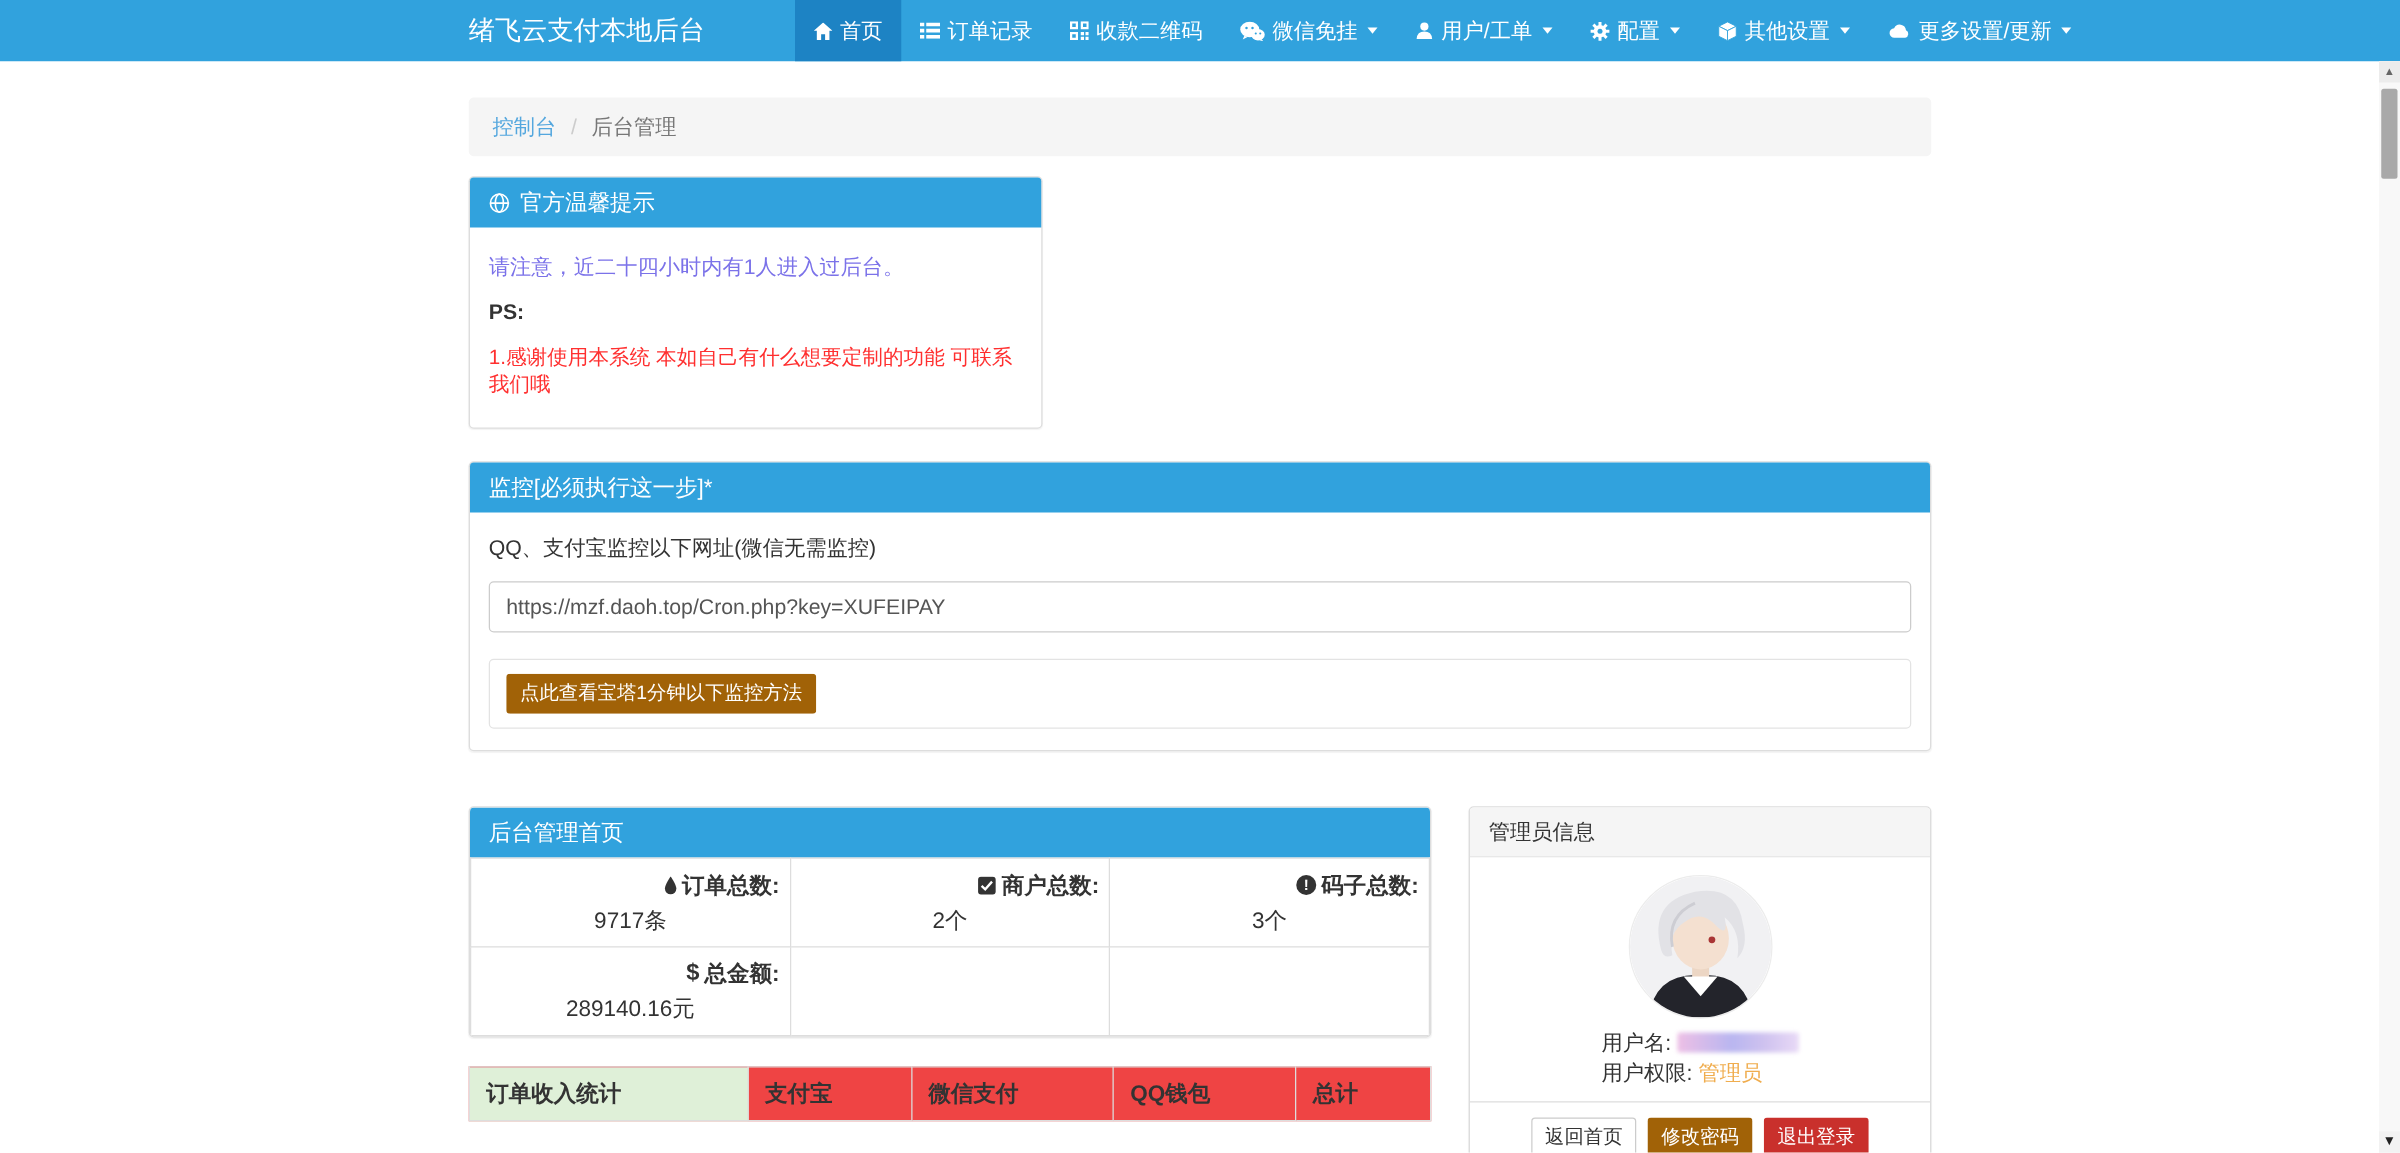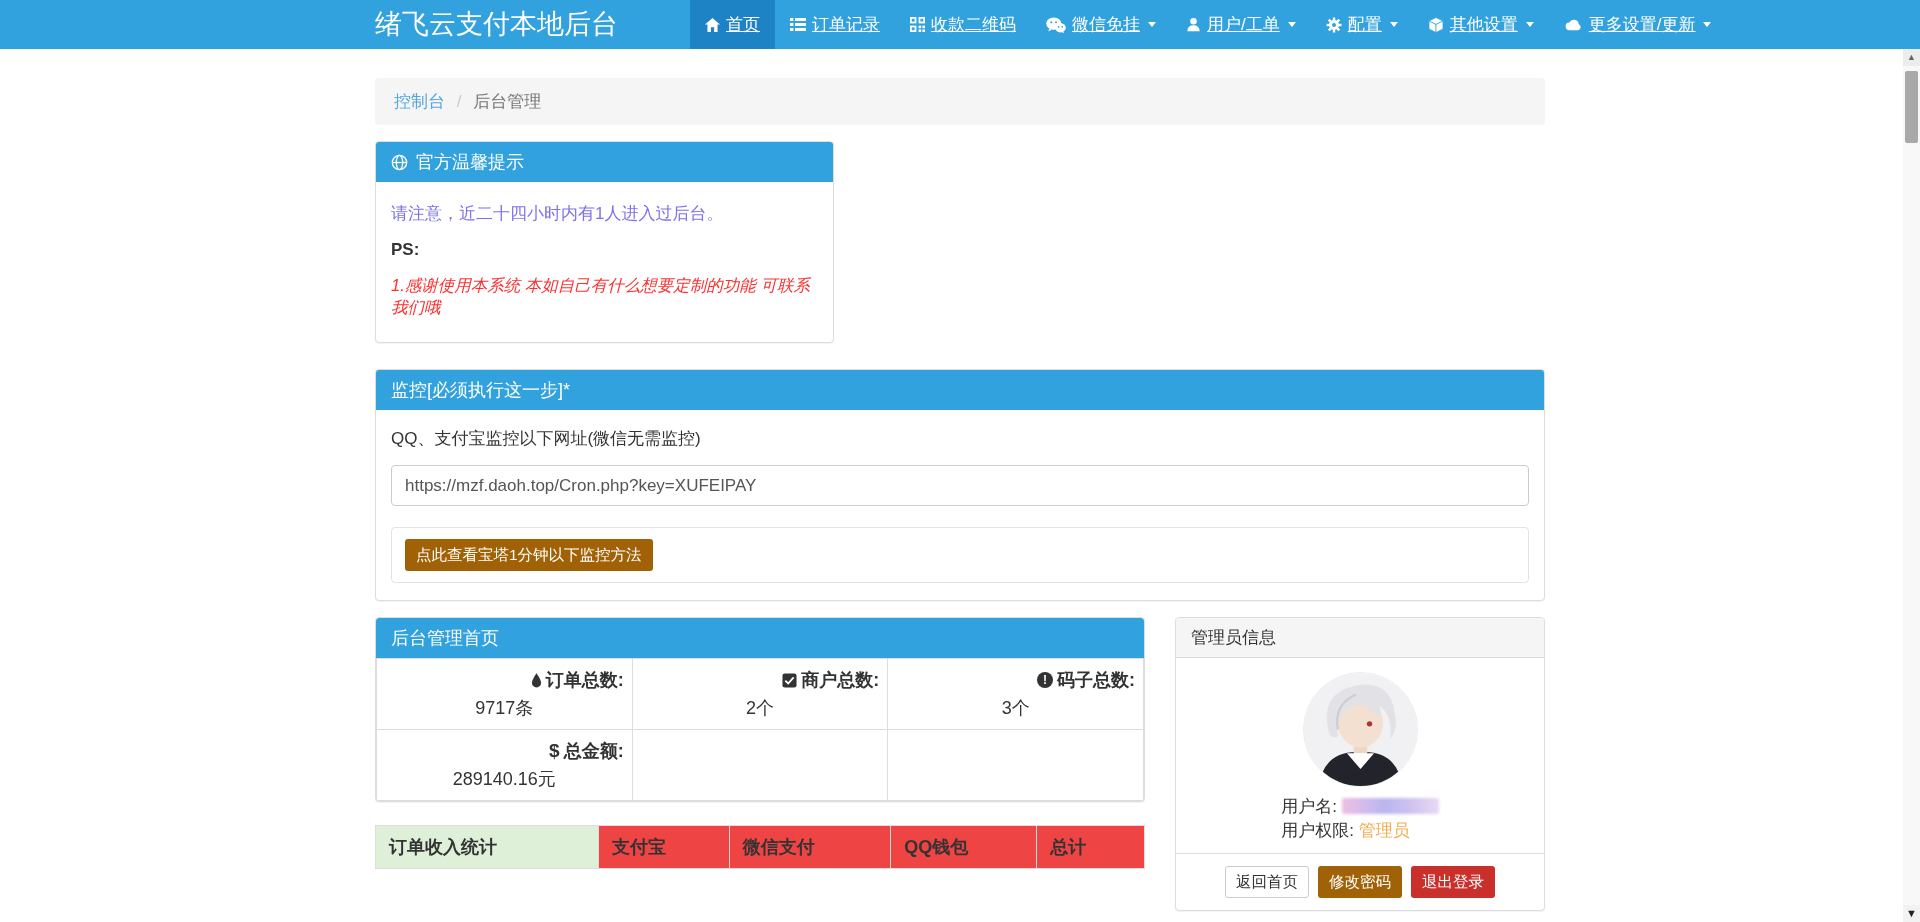--- a/index.html
+++ b/index.html
@@ -3,44 +3,44 @@
 <meta charset="utf-8">
 <style>
   html,body{margin:0;padding:0;}
   body{
     width:1920px;height:922px;overflow:hidden;background:#fff;color:#333;
     font-family:"Liberation Sans","DejaVu Sans",sans-serif;font-size:17px;
   }
   
   .navbar{height:49px;background:#31a2dd;}
   .nav-inner{width:1170px;margin:0 auto;height:100%;display:flex;align-items:stretch;}
-  .brand{color:#fff;font-size:27px;line-height:49px;margin-right:72px;white-space:nowrap;cursor:pointer;}
+  .brand{color:#fff;font-size:21px;line-height:49px;margin-right:72px;white-space:nowrap;cursor:pointer;}
   .nav-list{display:flex;list-style:none;margin:0;padding:0;}
-  .nav-item{display:flex;align-items:center;gap:6px;padding:0 15px;color:#fff;font-size:17px;cursor:pointer;white-space:nowrap;text-decoration:underline;}
+  .nav-item{display:flex;align-items:center;gap:6px;padding:0 15px;color:#fff;font-size:17px;cursor:pointer;white-space:nowrap;}
   .nav-item.active{background:#1d83c4;}
   .nav-icon{display:inline-flex;align-items:center;}
   .caret{width:0;height:0;border-left:4.5px solid transparent;border-right:4.5px solid transparent;border-top:5px solid #fff;margin-left:2px;}
   
   .container{width:1170px;margin:0 auto;padding-top:29px;}
   .breadcrumb{background:#f5f5f5;border-radius:4px;padding:12px 19px;font-size:17px;margin-bottom:16px;}
   .breadcrumb a{color:#54a7de;text-decoration:none;cursor:pointer;}
   .breadcrumb .sep{color:#ccc;margin:0 7px;}
   .breadcrumb .current{color:#777;}
   .panel{background:#fff;border:1px solid #ddd;border-radius:4px;box-shadow:0 1px 1px rgba(0,0,0,.05);}
   .panel-heading{padding:8px 15px;font-size:18px;border-radius:3px 3px 0 0;}
   .panel-heading.blue{background:#31a2dd;color:#fff;display:flex;align-items:center;gap:8px;}
   .panel-heading.gray{background:#f5f5f5;border-bottom:1px solid #ddd;color:#333;font-size:17px;}
   .panel-body{padding:17px 15px;}
   
   .notice-panel{width:457px;margin-bottom:26px;}
   .notice-line{color:#7b72e9;margin:3px 0 15px;font-size:17px;}
   .ps{font-weight:bold;margin:0 0 15px;}
-  .red-line{color:#ff2f2f;margin:0 0 6px;font-size:16.5px;font-style:italic;}
-  
-  .monitor-panel{margin-bottom:16px;}
+  .red-line{color:#ff2f2f;margin:0 0 6px;font-size:16.5px;}
+  
+  .monitor-panel{margin-bottom:44px;}
   .monitor-panel p{margin:0 0 15px;}
   .url-input{display:block;width:100%;box-sizing:border-box;height:41px;border:1px solid #ccc;border-radius:4px;
     padding:6px 13px;font-size:17px;color:#555;font-family:inherit;margin:4px 0 0;background:#fff;}
   .well{border:1px solid #e3e3e3;border-radius:4px;padding:11px 13px;margin-top:21px;}
   .btn{border:1px solid transparent;border-radius:3px;font-size:15.5px;padding:5px 10px;cursor:pointer;font-family:inherit;line-height:1.3;}
   .btn-navy{background:#a16207;color:#fff;}
   .btn-danger{background:#c9302c;color:#fff;}
   .btn-default{background:#fff;color:#333;border-color:#ccc;}
   
   .row{display:flex;gap:30px;align-items:flex-start;}

